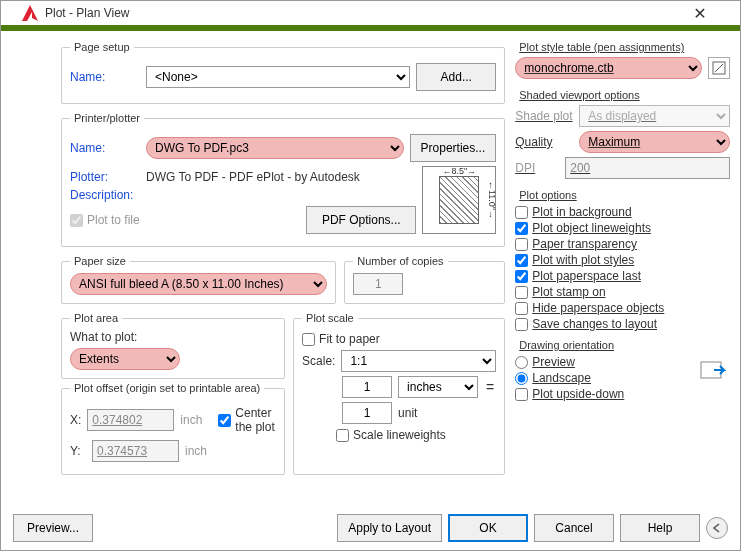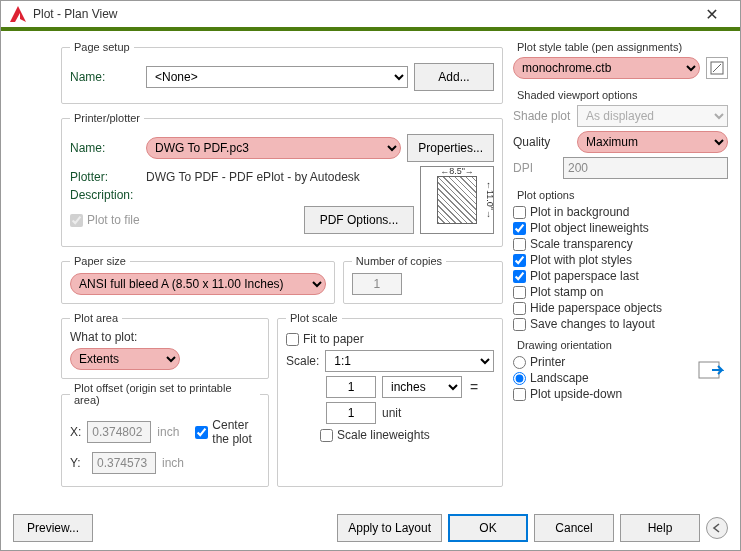--- a/index.html
+++ b/index.html
@@ -5,65 +5,65 @@
   * { box-sizing: border-box; }
   html, body {
     margin: 0; padding: 0;
     font-family: "Segoe UI", Tahoma, sans-serif;
     font-size: 12px;
     background: #fff;
     color: #333;
   }
   .window { width: 741px; height: 551px; border: 1px solid #999; position: relative; background: #fff; }
   .titlebar {
-    height: 30px; display: flex; align-items: center; padding: 0 8px;
-    border-bottom: 4px solid #4d7c0f;
+    height: 30px; display: flex; align-items: center; padding: 0 20px;
+    border-bottom: 6px solid #4d7c0f;
   }
   .titlebar .logo {
     width: 18px; height: 18px; margin-right: 6px;
     display: flex; align-items: center; justify-content: center;
   }
   .titlebar .title { flex: 1; font-size: 12px; color: #333; }
   .titlebar .close {
     width: 40px; height: 30px; display: flex; align-items: center; justify-content: center;
     font-size: 16px; color: #333; cursor: pointer;
   }
   .body { padding: 10px 12px; display: flex; gap: 10px; }
   .col-left { flex: 1; display: flex; flex-direction: column; gap: 8px; padding-left: 48px; }
-  .col-right { width: 215px; display: flex; flex-direction: column; gap: 6px; }
+  .col-right { width: 215px; display: flex; flex-direction: column; gap: 6px; text-decoration: underline; }
 
   fieldset {
     border: 1px solid #ccc; border-radius: 2px; padding: 6px 8px 8px 8px; margin: 0;
     position: relative;
   }
   fieldset > legend, .group-label {
     font-size: 11px; color: #333; padding: 0 4px;
   }
   .group-label { display:block; margin-bottom:4px; color:#333;}
   .row { display: flex; align-items: center; gap: 6px; margin: 4px 0; }
-  .lbl { width: 70px; color: #14532d; }
+  .lbl { width: 70px; color: #1d4ed8; }
   .lbl-sm { width: 58px; color:#333; }
   select, input[type=text] {
     font: inherit; padding: 2px 4px; border: 1px solid #999; background: #fff; height: 22px;
   }
   .btn {
     border: 1px solid #999; background: #f0f0f0; padding: 2px 10px; height: 28px;
     font: inherit; cursor: pointer; min-width: 80px; text-align:center;
   }
   .btn-primary { border: 2px solid #0078d7; }
   .hl { background: #f2b9b9; border-color: #d88; }
   .hl-round { border-radius: 12px; }
   .disabled { color: #999; }
   input[disabled], select[disabled] { background:#f4f4f4; color:#888;}
   .chk { display:flex; align-items:center; gap:4px; margin:2px 0;}
   .chk input { margin:0; }
   .radio { display:flex; align-items:center; gap:4px; margin:2px 0;}
   .radio input { margin:0;}
   .num-input { width:50px; text-align:center;}
-  .txt-input { width:64px; }
+  .txt-input { width:87px;text-decoration:underline; }
   .paper-preview {
     width:74px; height:68px; border:1px solid #888; position:relative; margin-left:auto;
     display:flex; align-items:center; justify-content:center;
   }
   .paper-preview .inner {
     width:40px; height:48px; border:1px solid #666;
     background: repeating-linear-gradient(45deg,#888 0,#888 1px,transparent 1px,transparent 4px);
   }
   .dim-w { position:absolute; top:-1px; left:0; right:0; font-size:9px; text-align:center;}
   .dim-h { position:absolute; right:-2px; top:0; bottom:0; font-size:9px; writing-mode:vertical-rl; text-align:center;}
@@ -251,21 +251,21 @@
         <label class="chk">
             <input type="checkbox" style="">
             <span>Plot in background</span>
           </label>
         <label class="chk">
             <input type="checkbox" checked="" style="">
             <span>Plot object lineweights</span>
           </label>
         <label class="chk">
             <input type="checkbox" style="">
-            <span>Scale transparency</span>
+            <span>Paper transparency</span>
           </label>
         <label class="chk">
             <input type="checkbox" checked="" style="">
             <span>Plot with plot styles</span>
           </label>
         <label class="chk">
             <input type="checkbox" checked="" style="">
             <span>Plot paperspace last</span>
           </label>
         <label class="chk">
@@ -279,21 +279,21 @@
         <label class="chk">
             <input type="checkbox" style="">
             <span>Save changes to layout</span>
           </label>
       </div>
 
       <div style="position:relative;">
         <span class="group-label">Drawing orientation</span>
         <label class="radio">
             <input type="radio" name="or" style="">
-            <span>Printer</span>
+            <span>Preview</span>
           </label>
         <label class="radio">
             <input type="radio" name="or" checked="" style="">
             <span>Landscape</span>
           </label>
         <label class="chk">
             <input type="checkbox" style="">
             <span>Plot upside-down</span>
           </label>
         <div style="position:absolute; right:4px; top:20px;">

